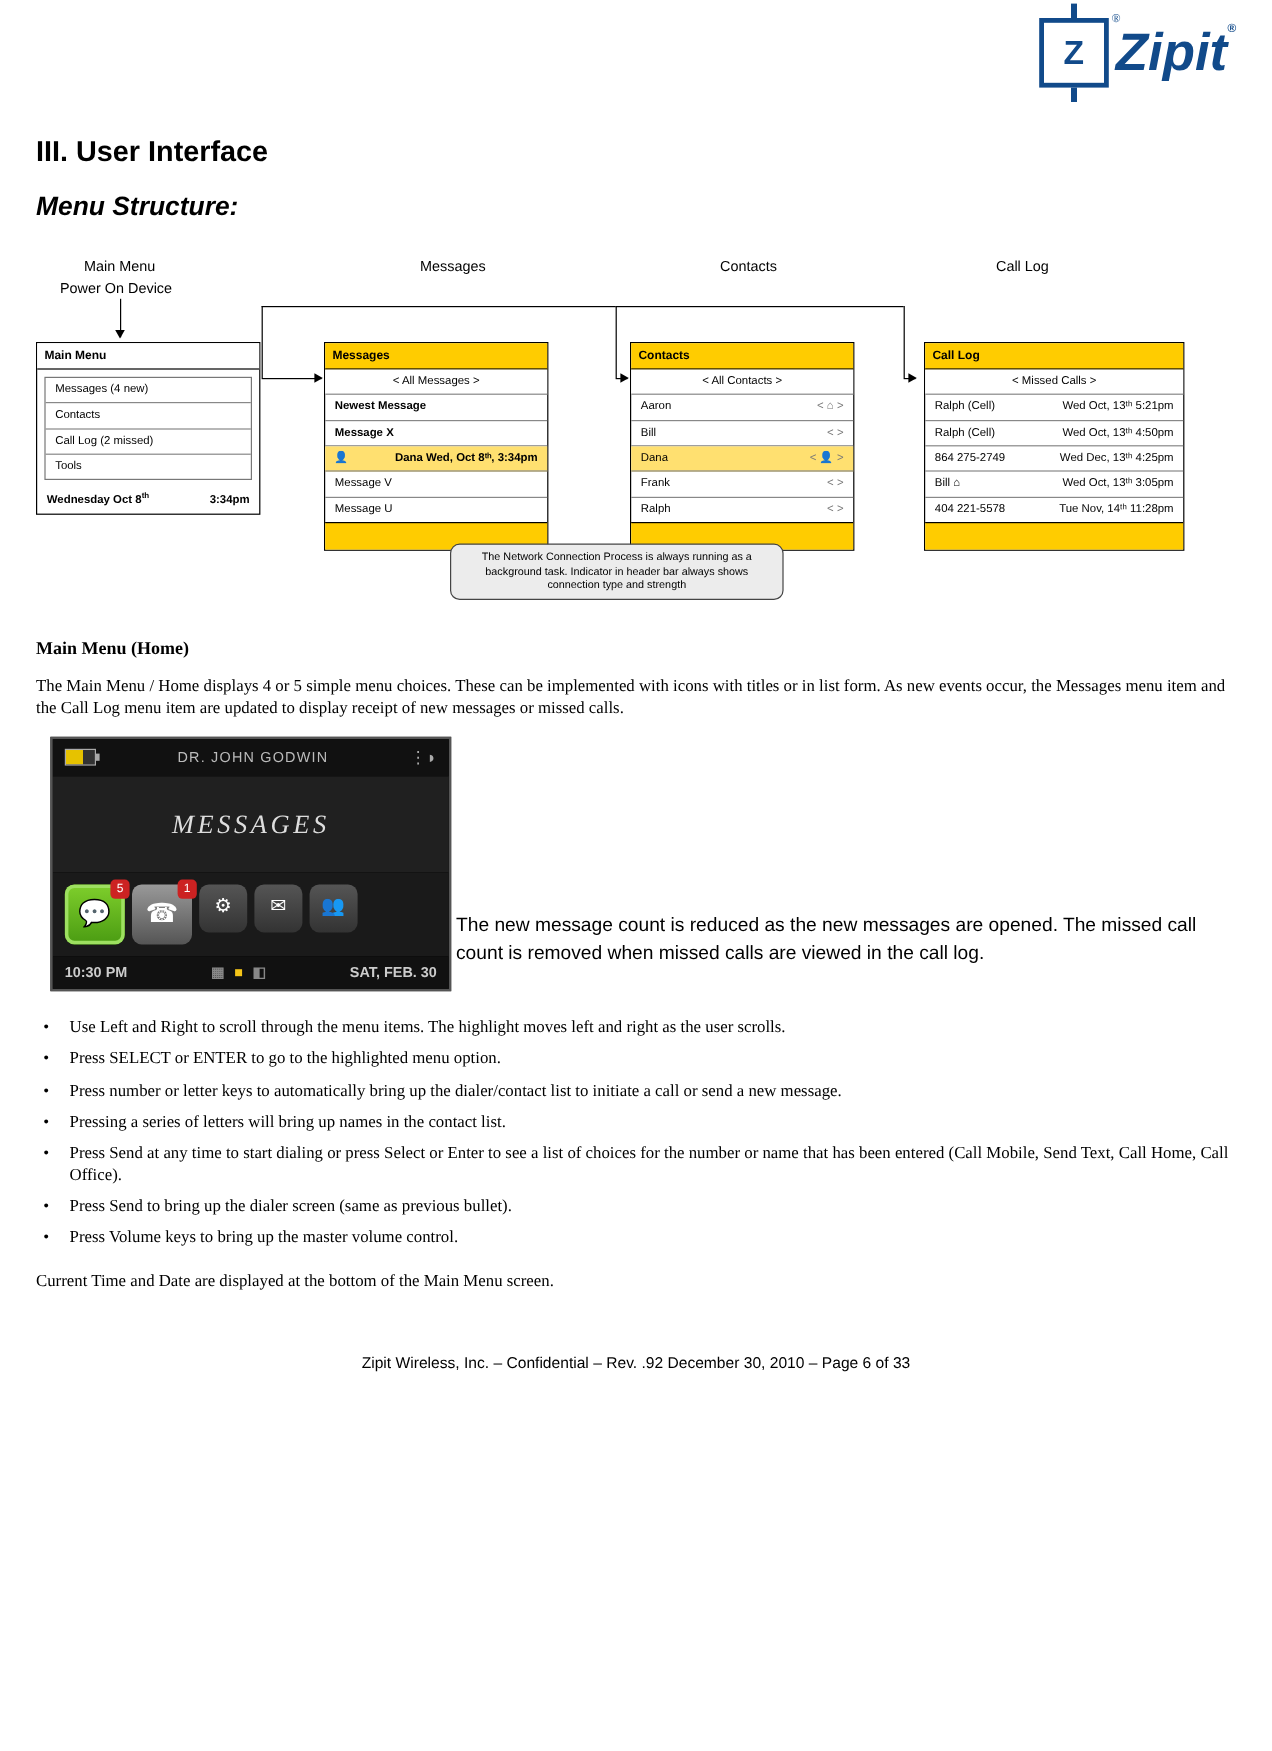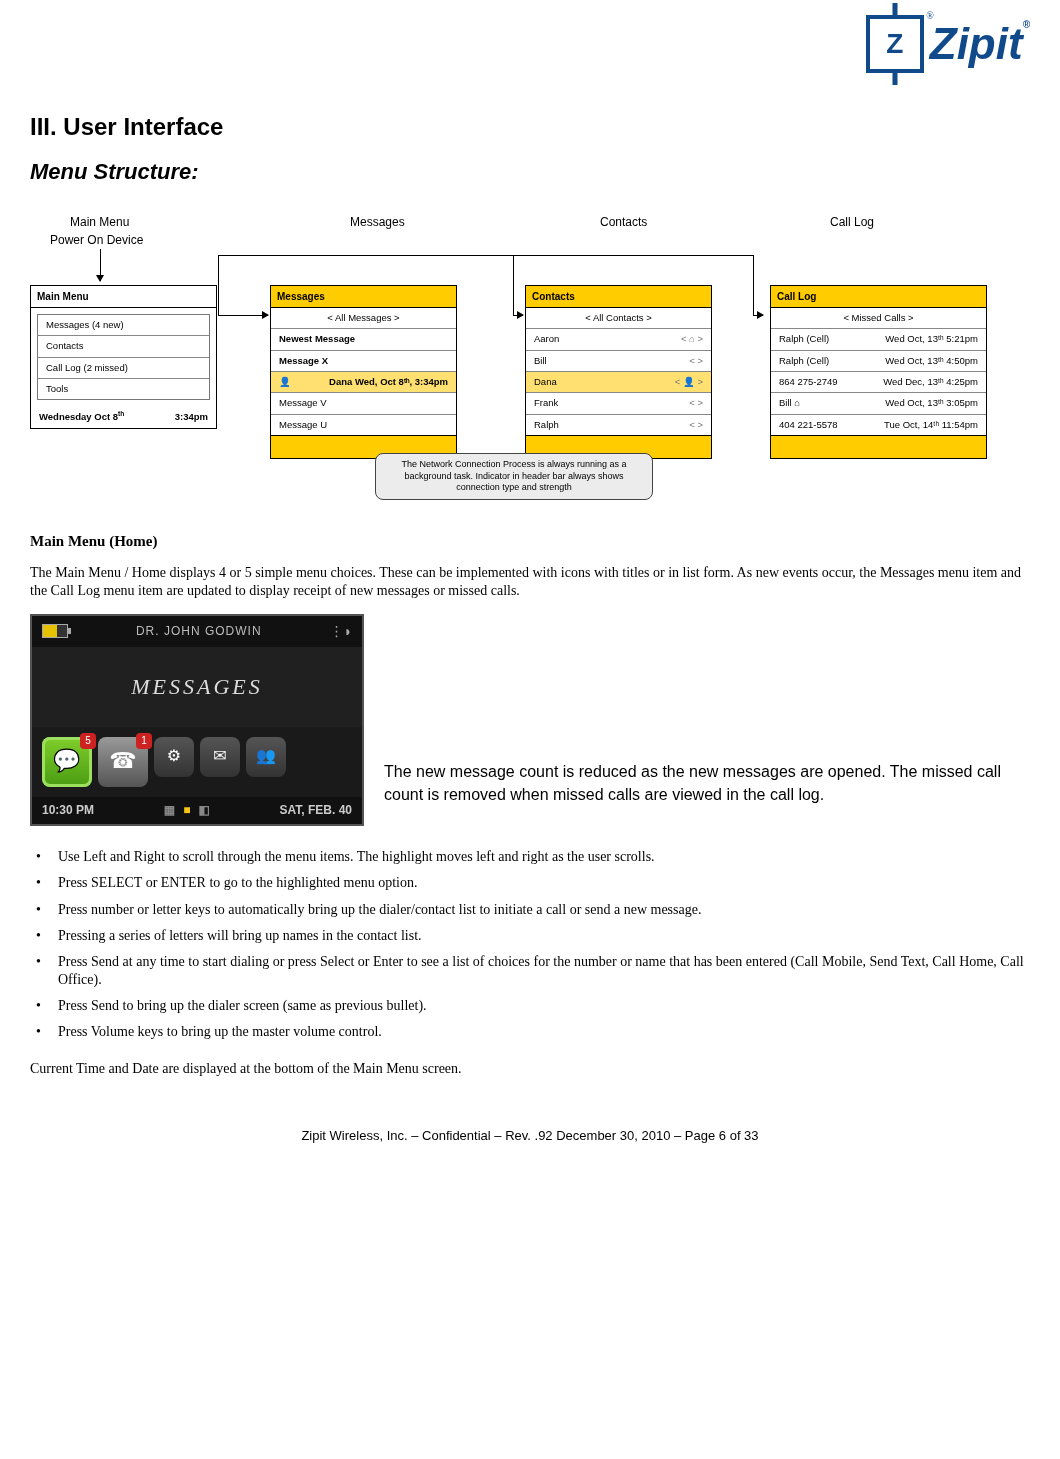--- a/index.html
+++ b/index.html
@@ -57,21 +57,21 @@
   .arrow .tip-d {
     position:absolute; bottom:-1px; left:-4px; width:0; height:0;
     border-left:4px solid transparent; border-right:4px solid transparent; border-top:7px solid #000;
   }
   .arrow .tip-r {
     position:absolute; right:-1px; top:-4px; width:0; height:0;
     border-top:4px solid transparent; border-bottom:4px solid transparent; border-left:7px solid #000;
   }
 
   
-  .dev-row { display:flex; gap:20px; align-items:flex-end; margin:12px 0 22px; }
+  .dev-row { display:flex; gap:4px; align-items:flex-end; margin:12px 12px 22px; }
   .device {
     width:330px; background:#000; border:2px solid #555;
     font-family:Arial, sans-serif; color:#ccc; font-size:12px;
   }
   .dev-top { display:flex; justify-content:space-between; align-items:center; padding:6px 10px; background:#111;}
   .dev-top .name { font-size:12px; letter-spacing:1px; color:#bbb; }
   .dev-body { background:#202020; height:80px; display:flex; align-items:flex-end; justify-content:center; }
   .dev-body .banner { font:italic 22px Georgia, serif; color:#ddd; letter-spacing:3px; align-self:center;}
   .dev-icons { display:flex; gap:6px; padding:10px; background:#1a1a1a; }
   .dev-icon {
@@ -224,21 +224,21 @@
         <div class="row">
           <span>864 275-2749</span>
           <span>Wed Dec, 13ᵗʰ 4:25pm</span>
         </div>
         <div class="row">
           <span>Bill  ⌂</span>
           <span>Wed Oct, 13ᵗʰ 3:05pm</span>
         </div>
         <div class="row">
           <span>404 221-5578</span>
-          <span>Tue Oct, 14ᵗʰ 11:54pm</span>
+          <span>Tue Nov, 14ᵗʰ 11:28pm</span>
         </div>
       </div>
     <div class="foot"></div>
   </div>
 
   <div class="note" style="left:345px; top:238px;">The Network Connection Process is always running as a background task. Indicator in header bar always shows connection type and strength</div>
 </div>
 
 <h3>Main Menu (Home)</h3>
 <p>The Main Menu / Home displays 4 or 5 simple menu choices.  These can be implemented with icons with titles or in list form.  As new events occur, the Messages menu item and the Call Log menu item are updated to display receipt of new messages or missed calls.</p>
@@ -260,21 +260,21 @@
       <div class="dev-icon ic4">✉</div>
       <div class="dev-icon ic5">👥</div>
     </div>
     <div class="dev-bottom">
       <span>10:30 PM</span>
       <span style="display:flex;gap:8px;align-items:center;">
         <span style="color:#888;">▦</span>
         <span style="color:#f5c518;">■</span>
         <span style="color:#888;">◧</span>
       </span>
-      <span>SAT, FEB. 40</span>
+      <span>SAT, FEB. 30</span>
     </div>
   </div>
   <div class="dev-caption">The new message count is reduced as the new messages are opened.  The missed call count is removed when missed calls are viewed in the call log.</div>
 </div>
 
 <ul class="bullets" id="bullet-list">
     <li>Use Left and Right to scroll through the menu items.  The highlight moves left and right as the user scrolls.</li>
     <li>Press SELECT or ENTER to go to the highlighted menu option.</li>
     <li>Press number or letter keys to automatically bring up the dialer/contact list to initiate a call or send a new message.</li>
     <li>Pressing a series of letters will bring up names in the contact list.</li>

